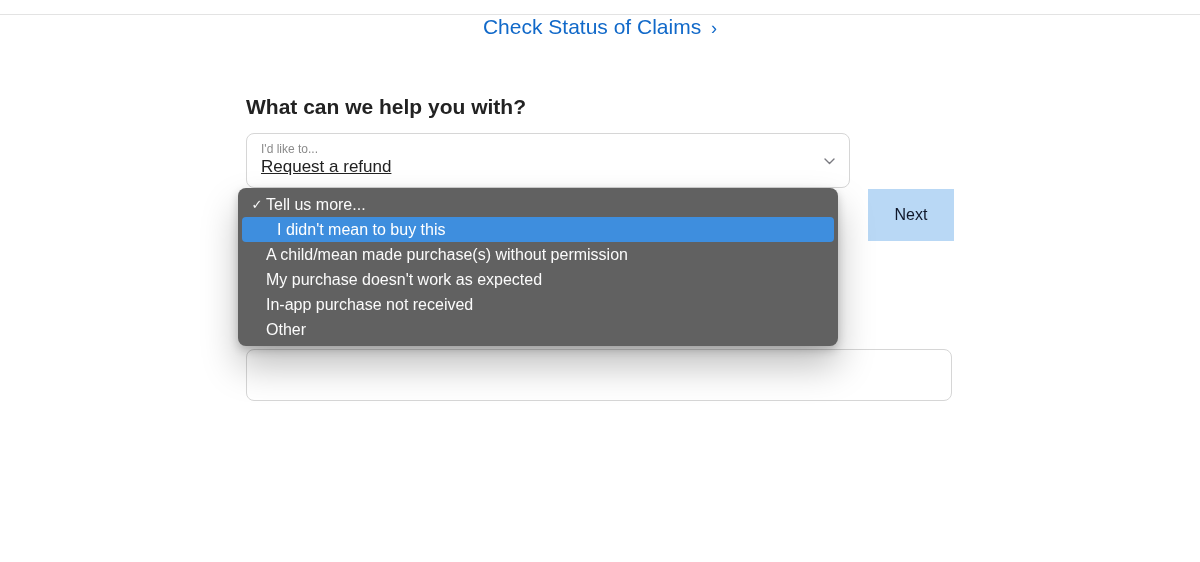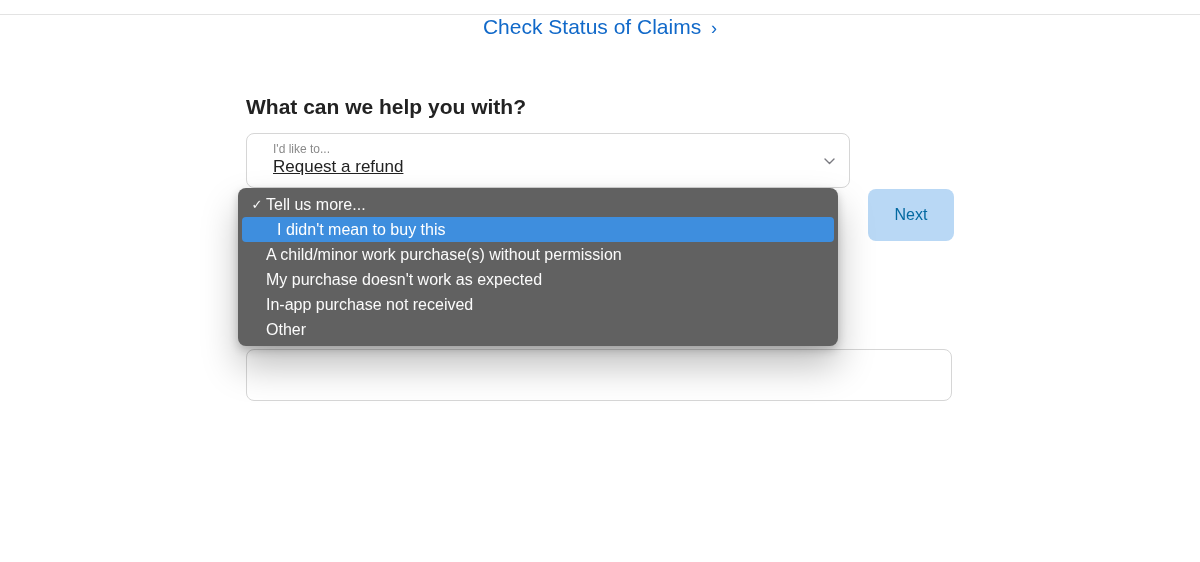--- a/index.html
+++ b/index.html
@@ -41,21 +41,21 @@
     font-size: 21px;
     font-weight: 700;
     color: #222;
     margin-bottom: 14px;
   }
   .select-box {
     width: 604px;
     border: 1px solid #d6d6d6;
     border-radius: 8px;
     background: #fff;
-    padding: 8px 14px 10px 26px;
+    padding: 8px 14px 10px 14px;
     position: relative;
   }
   .select-label {
     font-size: 12px;
     color: #8a8a8a;
     margin-bottom: 1px;
   }
   .select-value {
     font-size: 17px;
     color: #222;
@@ -74,23 +74,23 @@
     top: 94px;
     left: 0;
     width: 708px;
     display: flex;
     justify-content: flex-end;
   }
   .next-button {
     width: 86px;
     height: 52px;
     background: #b9d8f5;
-    color: #0369a1;
+    color: #0f172a;
     border: none;
-    border-radius: 8px;
+    border-radius: 0;
     font-size: 16px;
     cursor: default;
   }
   .secondary-box {
     position: absolute;
     top: 254px;
     left: 0;
     width: 706px;
     height: 52px;
     border: 1px solid #d6d6d6;
@@ -168,21 +168,21 @@
       <div class="dropdown-item">
         <span class="check">✓</span>
         <span class="label">Tell us more...</span>
       </div>
       <div class="dropdown-item highlighted">
         <span class="check"></span>
         <span class="label">I didn't mean to buy this</span>
       </div>
       <div class="dropdown-item">
         <span class="check"></span>
-        <span class="label">A child/minor work purchase(s) without permission</span>
+        <span class="label">A child/mean made purchase(s) without permission</span>
       </div>
       <div class="dropdown-item">
         <span class="check"></span>
         <span class="label">My purchase doesn't work as expected</span>
       </div>
       <div class="dropdown-item">
         <span class="check"></span>
         <span class="label">In-app purchase not received</span>
       </div>
       <div class="dropdown-item">

